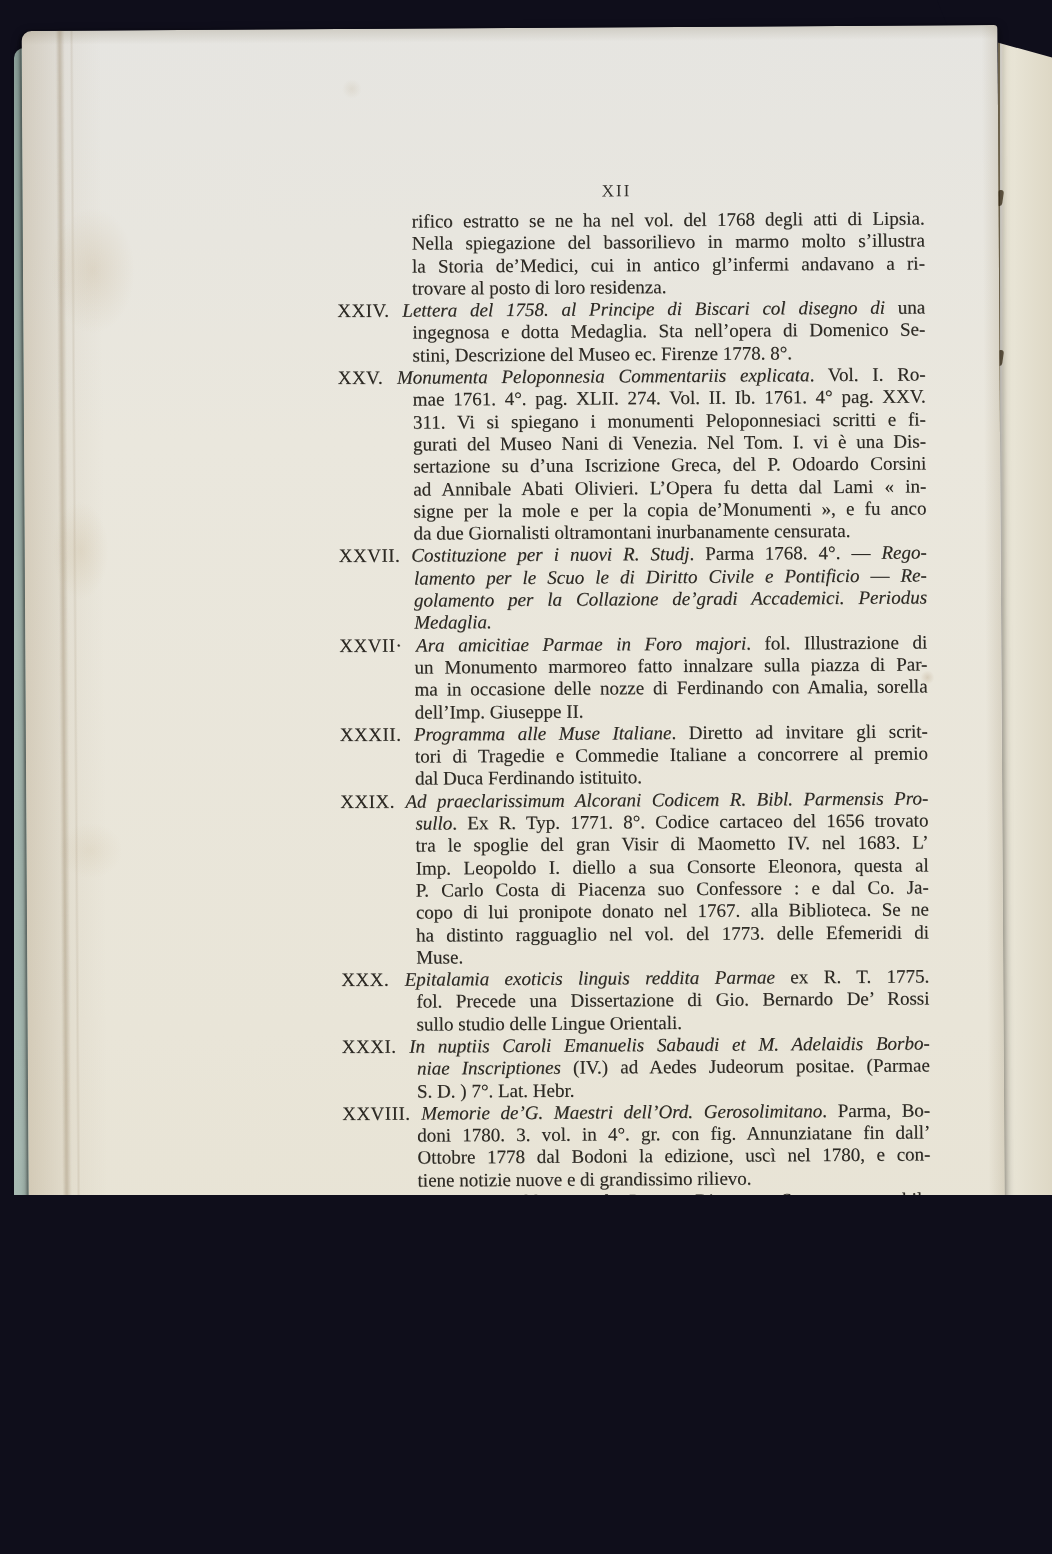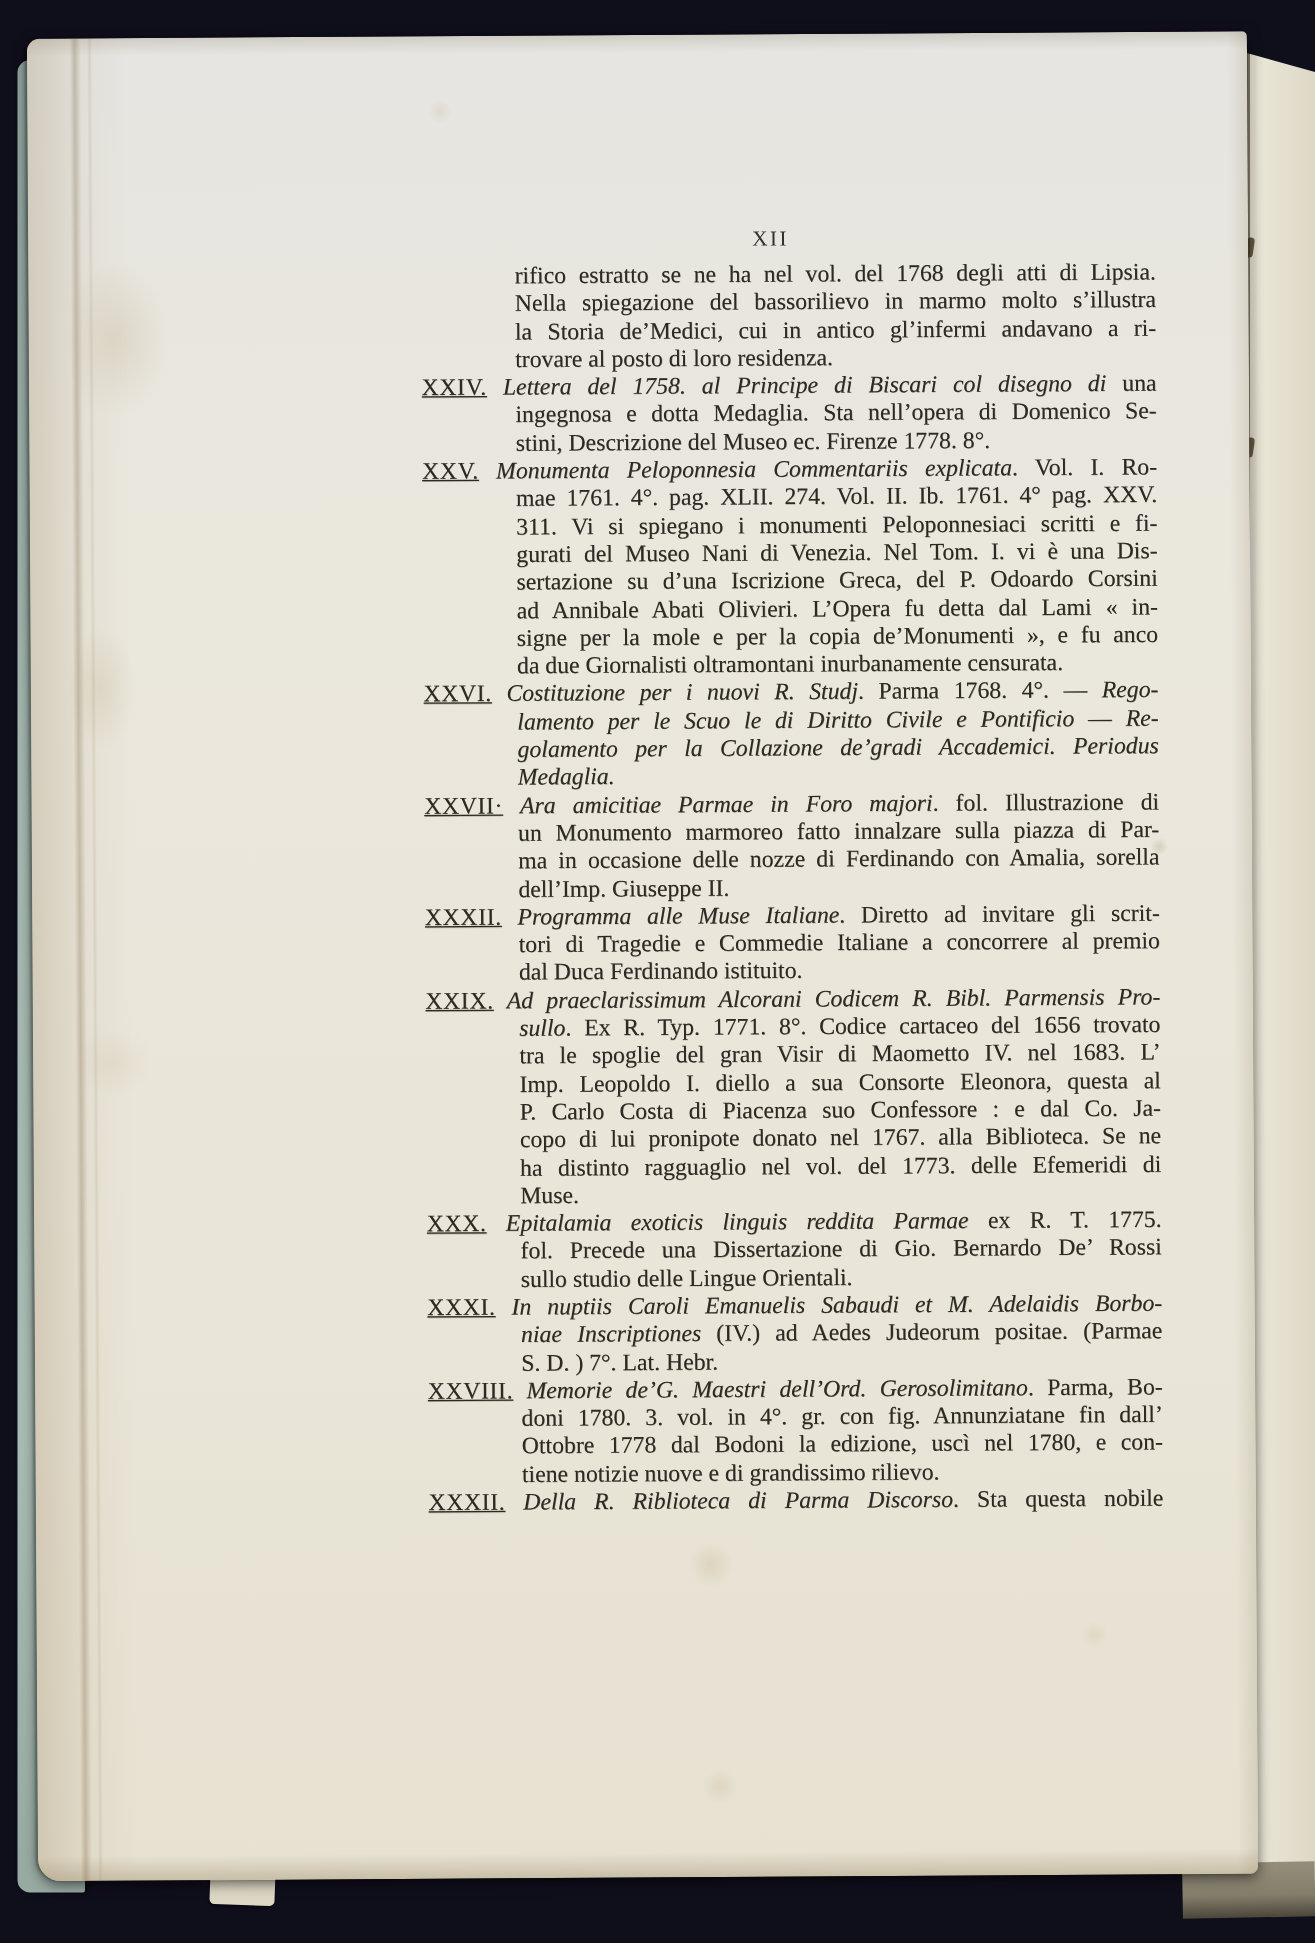--- a/index.html
+++ b/index.html
@@ -1,16 +1,16 @@
 <!DOCTYPE html>
 <html><head>
 <meta charset="utf-8">
 <style>
   html,body{margin:0;padding:0;background:#0f0e1b;}
-  .photo{position:relative;width:1052px;height:1554px;background:#0f0e1b;overflow:hidden;
+  .photo{position:relative;width:1052px;height:1195px;background:#0f0e1b;overflow:hidden;
          font-family:"Liberation Serif", serif;}
   
   .stack{position:absolute;left:998px;top:34px;width:54px;height:1476px;
          background:linear-gradient(90deg,#efecdf 0,#e7e3d4 30%,#ddd7c4 100%);
          border-left:2px solid rgba(95,78,45,.65);
          box-shadow:inset 2px 0 2px rgba(255,255,255,.5), inset 6px 0 8px rgba(120,100,60,.15);}
   .nick{position:absolute;left:-3px;width:6px;height:16px;background:rgba(60,45,20,.75);
         border-radius:3px;transform:rotate(8deg);}
   .wedge{position:absolute;right:0;top:0;width:115px;height:72px;background:#0f0e1b;
          clip-path:polygon(0 0,100% 0,100% 80%,10% 40%);}
@@ -50,21 +50,21 @@
         background:linear-gradient(90deg, rgba(125,103,70,0), rgba(125,103,70,.12), rgba(125,103,70,0));}
   
   .folio{position:absolute;left:300px;top:154px;width:588px;text-align:center;
          font-size:17px;letter-spacing:2px;color:#33312c;}
   .textblock{position:absolute;left:314px;top:182px;width:588px;color:#2d2a24;
          font-size:19px;text-shadow:.3px .3px .4px rgba(45,42,36,.45);}
   .entry{padding-left:75px;}
   .line{height:22.3px;line-height:22.3px;overflow:hidden;text-align:left;white-space:nowrap;}
   .line.j{text-align:justify;text-align-last:justify;white-space:normal;}
   .line.first{margin-left:-75px;}
-  .label{letter-spacing:.5px;text-decoration:underline;}
+  .label{letter-spacing:.5px;}
   .it{font-style:italic;}
 </style>
 </head>
 <body>
 
 <div class="photo">
 
   <div class="stack">
     <div class="nick" style="top:156px"></div>
     <div class="nick" style="top:316px"></div>
@@ -96,21 +96,21 @@
           <div class="line j first"><span class="label">XXV.</span> <span class="it">Monumenta Peloponnesia Commentariis explicata</span><span>. Vol. I. Ro-</span></div>
           <div class="line j"><span>mae 1761. 4°. pag. XLII. 274. Vol. II. Ib. 1761. 4° pag. XXV.</span></div>
           <div class="line j"><span>311. Vi si spiegano i monumenti Peloponnesiaci scritti e fi-</span></div>
           <div class="line j"><span>gurati del Museo Nani di Venezia. Nel Tom. I. vi è una Dis-</span></div>
           <div class="line j"><span>sertazione su d’una Iscrizione Greca, del P. Odoardo Corsini</span></div>
           <div class="line j"><span>ad Annibale Abati Olivieri. L’Opera fu detta dal Lami « in-</span></div>
           <div class="line j"><span>signe per la mole e per la copia de’Monumenti », e fu anco</span></div>
           <div class="line"><span>da due Giornalisti oltramontani inurbanamente censurata.</span></div>
         </div>
         <div class="entry">
-          <div class="line j first"><span class="label">XXVI.</span> <span class="it">Costituzione per i nuovi R. Studj</span><span>. Parma 1768. 4°. — </span><span class="it">Rego-</span></div>
+          <div class="line j first"><span class="label">XXVII.</span> <span class="it">Costituzione per i nuovi R. Studj</span><span>. Parma 1768. 4°. — </span><span class="it">Rego-</span></div>
           <div class="line j"><span class="it">lamento per le Scuo le di Diritto Civile e Pontificio</span><span> — </span><span class="it">Re-</span></div>
           <div class="line j"><span class="it">golamento per la Collazione de’gradi Accademici. Periodus</span></div>
           <div class="line"><span class="it">Medaglia.</span></div>
         </div>
         <div class="entry">
           <div class="line j first"><span class="label">XXVII·</span> <span class="it">Ara amicitiae Parmae in Foro majori</span><span>. fol. Illustrazione di</span></div>
           <div class="line j"><span>un Monumento marmoreo fatto innalzare sulla piazza di Par-</span></div>
           <div class="line j"><span>ma in occasione delle nozze di Ferdinando con Amalia, sorella</span></div>
           <div class="line"><span>dell’Imp. Giuseppe II.</span></div>
         </div>

